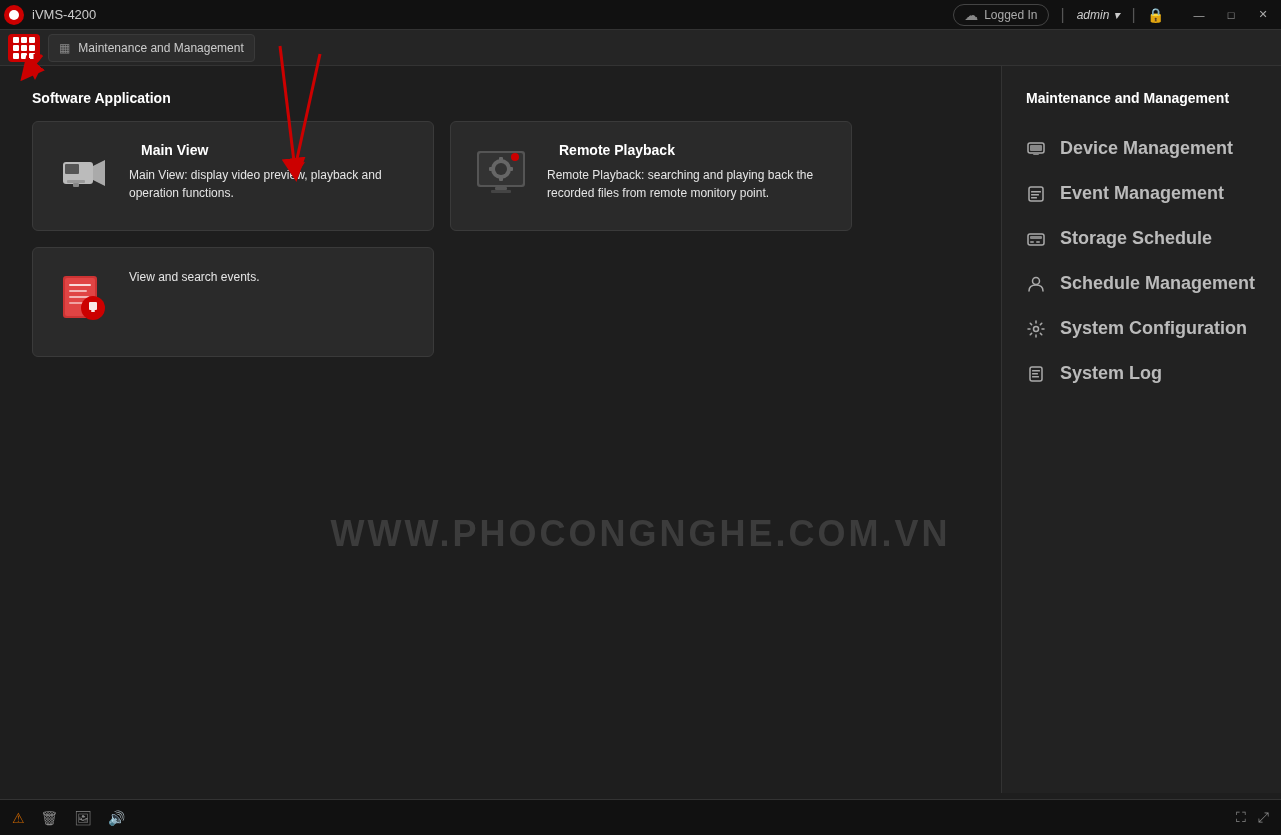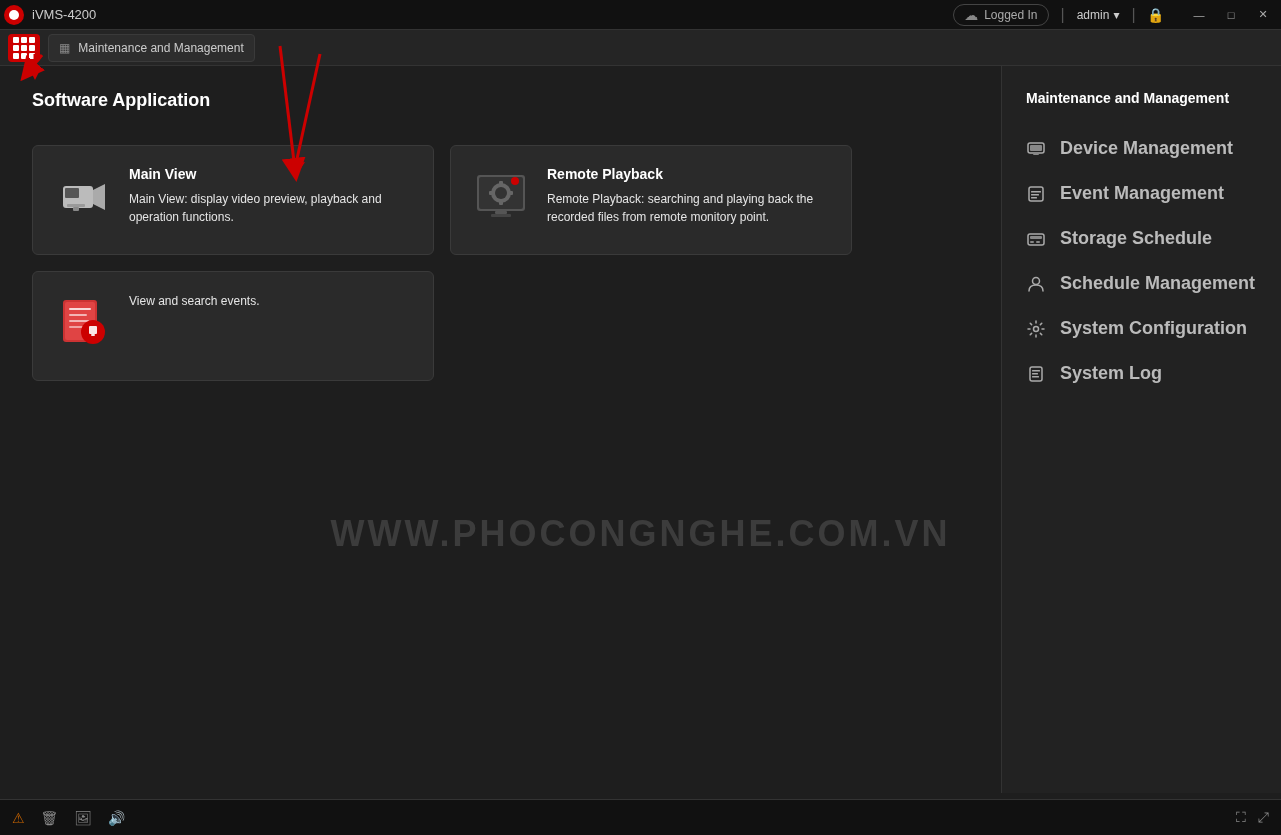--- a/index.html
+++ b/index.html
@@ -68,20 +68,21 @@
       color: #555;
       font-size: 16px;
     }
     .admin-dropdown {
       display: flex;
       align-items: center;
       gap: 4px;
       color: #ccc;
       font-size: 12px;
       cursor: pointer;
+      font-style: italic;
     }
     .lock-icon-btn {
       color: #888;
       font-size: 14px;
       cursor: pointer;
     }
     .win-controls {
       display: flex;
       gap: 4px;
       margin-left: 8px;
@@ -156,23 +157,23 @@
     }
 
     
     .content-area {
       flex: 1;
       padding: 24px 32px;
       overflow-y: auto;
     }
     .section-title {
       color: #fff;
-      font-size: 18px;
+      font-size: 14px;
       font-weight: 600;
-      margin-bottom: 34px;
+      margin-bottom: 15px;
     }
     .cards-grid {
       display: grid;
       grid-template-columns: repeat(2, 1fr);
       gap: 16px;
       max-width: 820px;
     }
     .card {
       background: #2a2a2a;
       border: 1px solid #3a3a3a;
@@ -192,20 +193,21 @@
       display: flex;
       align-items: center;
       justify-content: center;
     }
     .card-content { flex: 1; }
     .card-title {
       color: #fff;
       font-size: 14px;
       font-weight: 600;
       margin-bottom: 8px;
+      margin-left: 12px;
     }
     .card-desc {
       color: #e5e5e5;
       font-size: 12px;
       line-height: 1.5;
     }
 
     
     .watermark {
       position: absolute;

